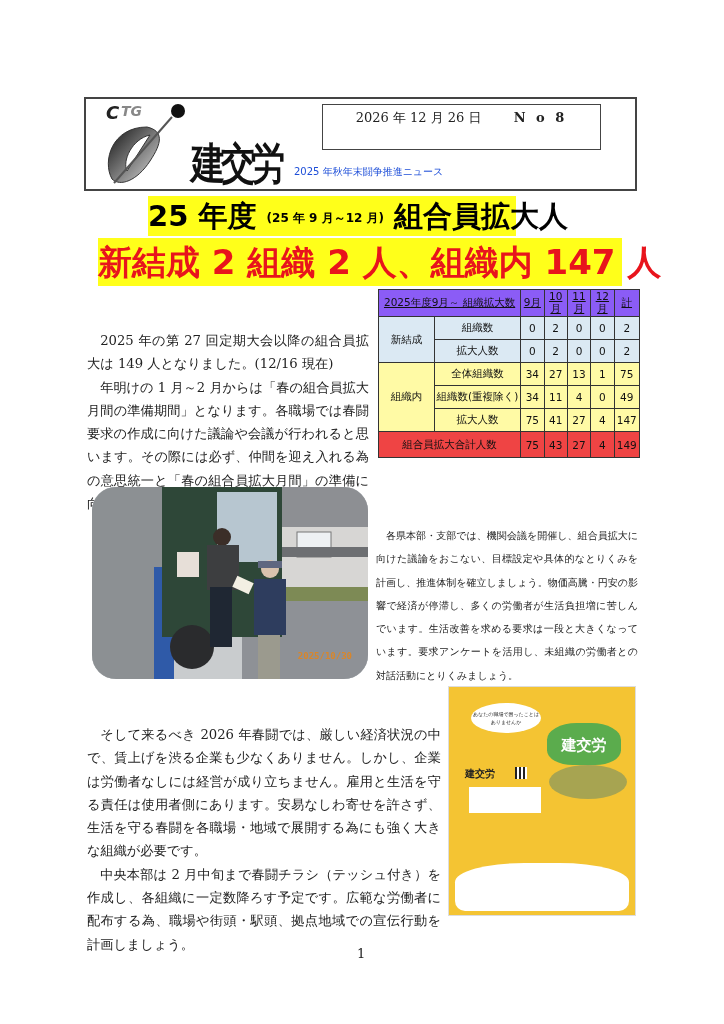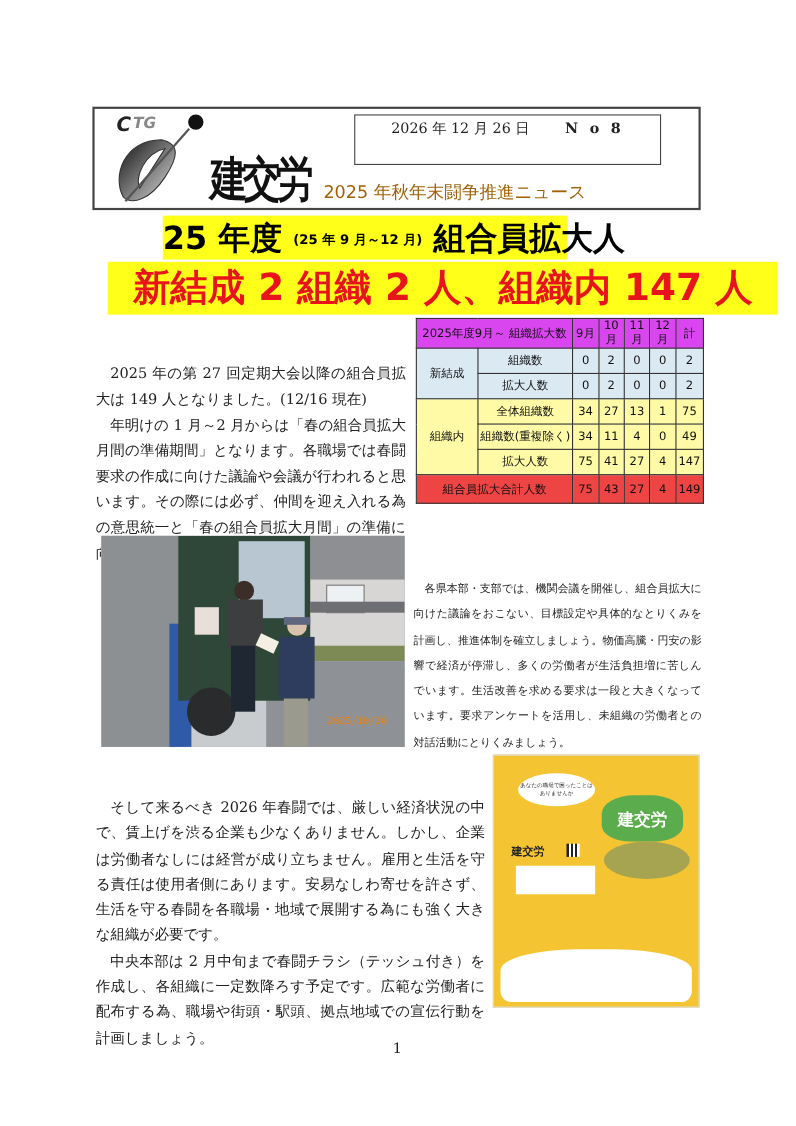--- a/index.html
+++ b/index.html
@@ -10,57 +10,57 @@
   .header-box { position:absolute; left:84px; top:97px; width:553px; height:94px;
                 border:2px solid #444; box-sizing:border-box; background:#fff; }
   .logo { position:absolute; left:6px; top:2px; width:110px; height:86px; }
   .logo-kanji { position:absolute; left:105px; top:36px; font-family:"DejaVu Sans", sans-serif;
                 font-weight:bold; font-size:34px; letter-spacing:-4px; color:#111;
                 transform:scaleY(1.25); transform-origin:left top; }
   .date-box { position:absolute; left:236px; top:5px; width:279px; height:46px;
               border:1.5px solid #444; box-sizing:border-box; text-align:center;
               font-size:13px; line-height:19px; padding-top:3px; }
   .date-line span.no { font-weight:bold; margin-left:28px; letter-spacing:3px; }
-  .news-title { position:absolute; left:208px; top:66px; font-size:16px;
-                font-family:"DejaVu Sans", sans-serif; color:#a16207; }
+  .news-title { position:absolute; left:208px; top:66px; font-size:10px;
+                font-family:"DejaVu Sans", sans-serif; color:#1d4ed8; }
 
   
   .headline1 { position:absolute; left:148px; top:196px; height:40px; width:368px;
                background:#ffff1a; text-align:center; font-family:"DejaVu Sans", sans-serif;
                font-weight:bold; color:#000; font-size:29px; line-height:40px; white-space:nowrap; }
   .headline1 .small { font-size:12px; vertical-align:middle; }
-  .headline2 { position:absolute; left:98px; top:238px; height:48px; width:609px;
+  .headline2 { position:absolute; left:98px; top:238px; height:48px; width:524px;
                background:#ffff1a; text-align:center; font-family:"DejaVu Sans", sans-serif;
                font-weight:bold; color:#e8141c; font-size:34px; line-height:48px; white-space:nowrap; }
 
   
   .para { position:absolute; font-size:13.2px; line-height:23.3px; color:#222;
           text-align:justify;margin-top:39px; }
   .p-left1 { left:87px; top:290px; width:282px; }
   .p-right1 { left:376px; top:485px; width:262px; font-family:Liberation Serif, serif; font-size:10px; }
   .p-bottom { left:87px; top:684px; width:354px; }
   .indent { text-indent:1em; }
 
   
   .stats-table { position:absolute; left:378px; top:289px; width:262px; border-collapse:collapse;
                  font-family:"DejaVu Sans", sans-serif; font-size:10.5px; text-align:center; color:#111; }
   .stats-table td, .stats-table th { border:1px solid #333; padding:0; height:22px; font-weight:normal; }
-  .stats-table .hdr { background:#d946ef; height:26px; }
+  .stats-table .hdr { background:#8b5cf6; height:26px;text-decoration:underline; }
   .stats-table .blue { background:#dbe9f3; }
   .stats-table .yellow { background:#fffaa5; }
   .stats-table .green { background:#ef4444; height:26px; }
   .stats-table .dashed-top td { border-top:1px dashed #666; }
   .stats-table .col-label { width:54px;text-align:center; }
   .stats-table .col-sub { width:84px;text-align:center; }
   .stats-table .col-m { width:22px; }
   .stats-table .col-t { width:24px; }
 
   
   .photo { position:absolute; left:92px; top:487px; width:276px; height:192px; overflow:hidden;
-           background:#9aa3a8; }
+           background:#9aa3a8;border-radius:24px; }
   .photo-date { position:absolute; right:16px; bottom:18px; color:#d9862a; font-size:9px;
                 font-family:"DejaVu Sans Mono", monospace; font-weight:bold; }
 
   
   .flyer { position:absolute; left:448px; top:686px; width:186px; height:228px; background:#f4c433;
            border:1px solid #ddd; overflow:hidden; }
   .flyer-title { position:absolute; left:98px; top:36px; width:74px; height:42px; background:#5bac4d;
                  border-radius:40% 40% 35% 35%; color:#fff; font-family:"DejaVu Sans", sans-serif;
                  font-weight:bold; font-size:15px; text-align:center; line-height:44px; }
   .flyer-bubble { position:absolute; left:22px; top:16px; width:70px; height:30px; background:#fff;

